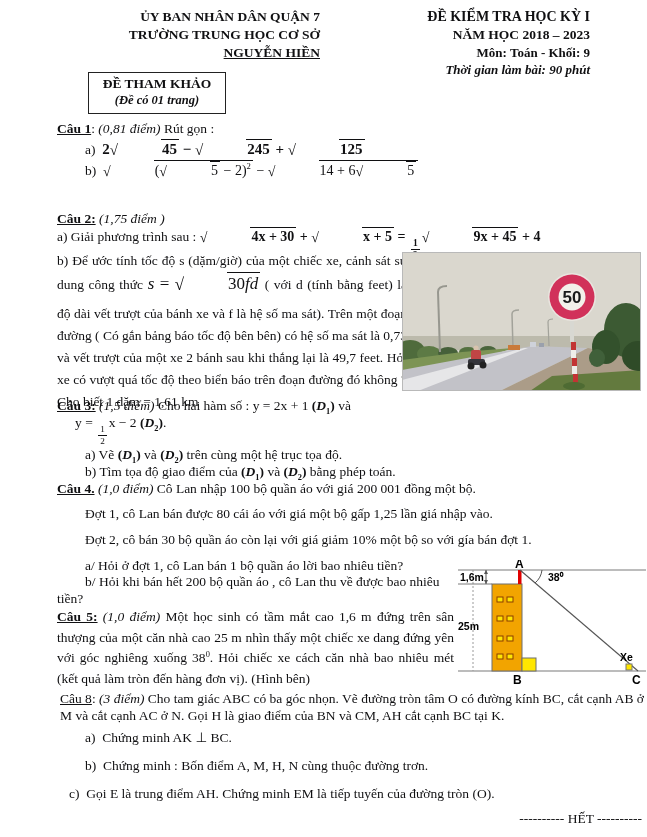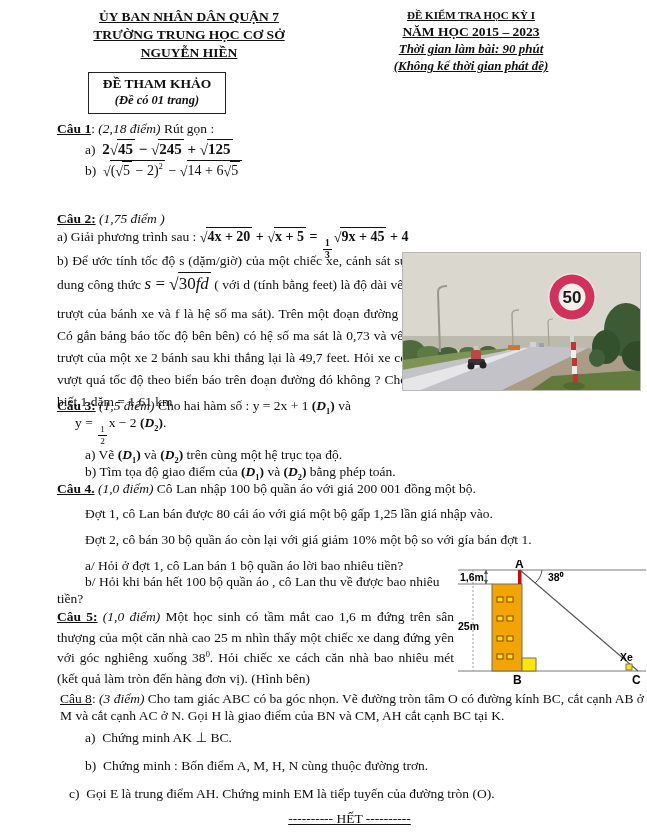--- a/index.html
+++ b/index.html
@@ -2,32 +2,32 @@
 <html><head>
 <meta charset="utf-8">
 <style>
   html,body{margin:0;padding:0;background:#e8e8e8;}
   .page{position:relative;width:647px;height:837px;background:#ffffff;margin:0 auto;
         font-family:"Liberation Serif", serif;font-size:13.5px;color:#101012;overflow:hidden;line-height:1.25;}
   .abs{position:absolute;}
   .bd{font-weight:700;}
   .it{font-style:italic;}
   .und{text-decoration:underline;}
-  .ctr{text-align:center;text-decoration:underline;}
+  .ctr{text-align:right;}
   .qhead{font-weight:700;text-decoration:underline;margin-top:9px;}
   .qhead-light{text-decoration:underline;}
   .pts{font-style:italic;}
   sup{font-size:0.62em;vertical-align:super;line-height:0;}
   sub{font-size:0.62em;vertical-align:sub;line-height:0;}
   .hdr div{line-height:1.32;}
   .refbox{border:1.4px solid #222;text-align:center;padding:3px 4px 4px 4px;}
   
   .sqrt{display:inline-block;white-space:nowrap;}
   .rsign{display:inline-block;margin-right:-1px;transform:translateY(1px);}
-  .rad{display:inline-block;border-top:1.3px solid currentColor;padding:0 2px 8px 1px;}
+  .rad{display:inline-block;border-top:1.3px solid currentColor;padding:0 2px 8px 1px;margin-left:44px;}
   .frac{display:inline-flex;flex-direction:column;text-align:center;vertical-align:-0.55em;
         font-size:0.68em;line-height:1.15;margin:0 2px;}
   .frac .num{border-bottom:1px solid currentColor;padding:0 2px;}
   .frac .den{padding:0 2px;}
   .m-lg{font-weight:700;font-size:15px;}
   .m-md{font-size:14px;}
   .m-eq{font-weight:700;font-size:14px;}
   .fbig{font-size:17px;}
   .just{text-align:justify;}
   .indent{text-indent:28px;}
@@ -43,40 +43,40 @@
     <div class="bd">TRƯỜNG TRUNG HỌC CƠ SỞ</div>
     <div><span class="bd und">NGUYỄN HIỀN</span></div>
   </div>
 
   <div class="abs refbox" style="left:88px;top:72px;width:128px">
     <div class="bd">ĐỀ THAM KHẢO</div>
     <div class="bd it" style="font-size:12.5px">(Đề có 01 trang)</div>
   </div>
 
   <div class="abs hdr ctr" style="left:352px;top:8px;width:238px">
-    <div class="bd" style="font-size:11px">ĐỀ KIỂM TRA HỌC KỲ I</div>
-    <div class="bd">NĂM HỌC 2015 – 2023</div>
+    <div class="bd" style="font-size:14px">ĐỀ KIỂM TRA HỌC KỲ I</div>
+    <div class="bd">NĂM HỌC 2018 – 2023</div>
+    <div class="bd" style="font-size:13px">Môn: Toán - Khối: 9</div>
     <div class="bd it" style="font-size:13px">Thời gian làm bài: 90 phút</div>
-    <div class="bd it" style="font-size:13px">(Không kể thời gian phát đề)</div>
   </div>
 
   <div class="abs" style="left:57px;top:121px">
-    <span class="qhead">Câu 1</span><span>: </span><span class="pts">(2,18 điểm)</span><span> Rút gọn :</span>
+    <span class="qhead">Câu 1</span><span>: </span><span class="pts">(0,81 điểm)</span><span> Rút gọn :</span>
   </div>
   <div class="abs" style="left:85px;top:139px">
     <span>a)</span>&nbsp; <span class="m-lg">2<span class="sqrt"><span class="rsign">√</span><span class="rad">45</span></span> − <span class="sqrt"><span class="rsign">√</span><span class="rad">245</span></span> + <span class="sqrt"><span class="rsign">√</span><span class="rad">125</span></span></span>
   </div>
   <div class="abs" style="left:85px;top:160px">
     <span>b)</span>&nbsp; <span class="m-md"><span class="sqrt"><span class="rsign">√</span><span class="rad">(<span class="sqrt"><span class="rsign">√</span><span class="rad">5</span></span> − 2)<sup>2</sup></span></span> − <span class="sqrt"><span class="rsign">√</span><span class="rad">14 + 6<span class="sqrt"><span class="rsign">√</span><span class="rad">5</span></span></span></span></span>
   </div>
 
   <div class="abs" style="left:57px;top:211px">
     <span class="qhead">Câu 2:</span><span class="pts"> (1,75 điểm )</span>
   </div>
-  <div class="abs" style="left:57px;top:227px">a) Giải phương trình sau :  <span class="m-eq"><span class="sqrt"><span class="rsign">√</span><span class="rad">4x + 20</span></span> + <span class="sqrt"><span class="rsign">√</span><span class="rad">x + 5</span></span> = <span class="frac">
+  <div class="abs" style="left:57px;top:227px">a) Giải phương trình sau :  <span class="m-eq"><span class="sqrt"><span class="rsign">√</span><span class="rad">4x + 30</span></span> + <span class="sqrt"><span class="rsign">√</span><span class="rad">x + 5</span></span> = <span class="frac">
           <span class="num">1</span>
           <span class="den">3</span>
         </span><span class="sqrt"><span class="rsign">√</span><span class="rad">9x + 45</span></span> + 4</span></div>
   <div class="abs just" style="left:57px;top:250px;width:350px;line-height:22px">b) Để ước tính tốc độ s (dặm/giờ) của một chiếc xe, cảnh sát sử dung công thức <span class="fbig"><span class="it">s</span> = <span class="sqrt"><span class="rsign">√</span><span class="rad">30<span class="it">fd</span></span></span></span>  ( với d (tính bằng feet) là độ dài vết trượt của bánh xe và f là hệ số ma sát). Trên một đoạn đường ( Có gắn bảng báo tốc độ bên bên) có hệ số ma sát là 0,73 và vết trượt của một xe 2 bánh sau khi thắng lại là 49,7 feet. Hỏi xe có vượt quá tốc độ theo biển báo trên đoạn đường đó không ? Cho biết 1 dặm = 1,61 km</div>
 
   <svg class="abs" style="left:402px;top:252px" width="239" height="139" viewBox="0 0 239 139">
     <rect x="0" y="0" width="239" height="139" fill="#dad7ce"></rect>
     <rect x="0" y="84" width="239" height="14" fill="#bcbaac"></rect>
     <ellipse cx="8" cy="99" rx="15" ry="11" fill="#4f6b3c"></ellipse>
     <ellipse cx="27" cy="102" rx="12" ry="8" fill="#5d7a45"></ellipse>
@@ -133,21 +133,21 @@
       </span>x − 2 <span class="bd">(<span class="it">D</span><sub>2</sub>)</span>.</div>
   <div class="abs" style="left:85px;top:447px">a)  Vẽ <span class="bd">(<span class="it">D</span><sub>1</sub>)</span> và <span class="bd">(<span class="it">D</span><sub>2</sub>)</span> trên cùng một hệ trục tọa độ.</div>
   <div class="abs" style="left:85px;top:464px">b)  Tìm tọa độ giao điểm của <span class="bd">(<span class="it">D</span><sub>1</sub>)</span> và <span class="bd">(<span class="it">D</span><sub>2</sub>)</span> bằng phép toán.</div>
 
   <div class="abs" style="left:57px;top:481px">
     <span class="qhead">Câu 4.</span><span class="pts"> (1,0 điểm) </span><span>Cô Lan nhập 100 bộ quần áo với giá 200 001 đồng một bộ.</span>
   </div>
   <div class="abs" style="left:85px;top:506px">Đợt 1, cô Lan bán được 80 cái áo với giá một bộ gấp 1,25 lần giá nhập vào.</div>
   <div class="abs" style="left:85px;top:532px">Đợt 2, cô bán 30 bộ quần áo còn lại với giá giảm 10% một bộ so với gía bán đợt 1.</div>
   <div class="abs" style="left:85px;top:558px">a/ Hỏi ở đợt 1, cô Lan bán 1 bộ quần áo lời bao nhiêu tiền?</div>
-  <div class="abs indent" style="left:57px;top:574px;width:400px">b/ Hỏi khi bán hết 100 bộ quần áo , cô Lan thu về được bao nhiêu tiền?</div>
+  <div class="abs indent" style="left:57px;top:574px;width:400px">b/ Hỏi khi bán hết 200 bộ quần áo , cô Lan thu về được bao nhiêu tiền?</div>
 
   <div class="abs just" style="left:57px;top:607px;width:397px;line-height:20.5px">
     <span class="qhead">Câu 5:</span><span class="pts"> (1,0 điểm) </span><span>Một học sinh có tầm mắt cao 1,6 m đứng trên sân thượng của một căn nhà cao 25 m nhìn thấy  một chiếc xe dang đứng yên với góc nghiêng xuống 38<sup>0</sup>. Hỏi chiếc xe cách căn nhà bao nhiêu mét (kết quả làm tròn đến hàng đơn vị). (Hình bên)</span>
   </div>
 
   <svg class="abs" style="left:458px;top:560px" width="188" height="132" viewBox="0 0 188 132">
     <line x1="0" y1="10" x2="188" y2="10" stroke="#7a7a7a" stroke-width="1.2"></line>
     <line x1="0" y1="111" x2="188" y2="111" stroke="#7a7a7a" stroke-width="1.2"></line>
     <line x1="15" y1="10" x2="15" y2="111" stroke="#9a9a9a" stroke-width="1" stroke-dasharray="2,2"></line>
     <line x1="0" y1="24" x2="34" y2="24" stroke="#7a7a7a" stroke-width="1"></line>

